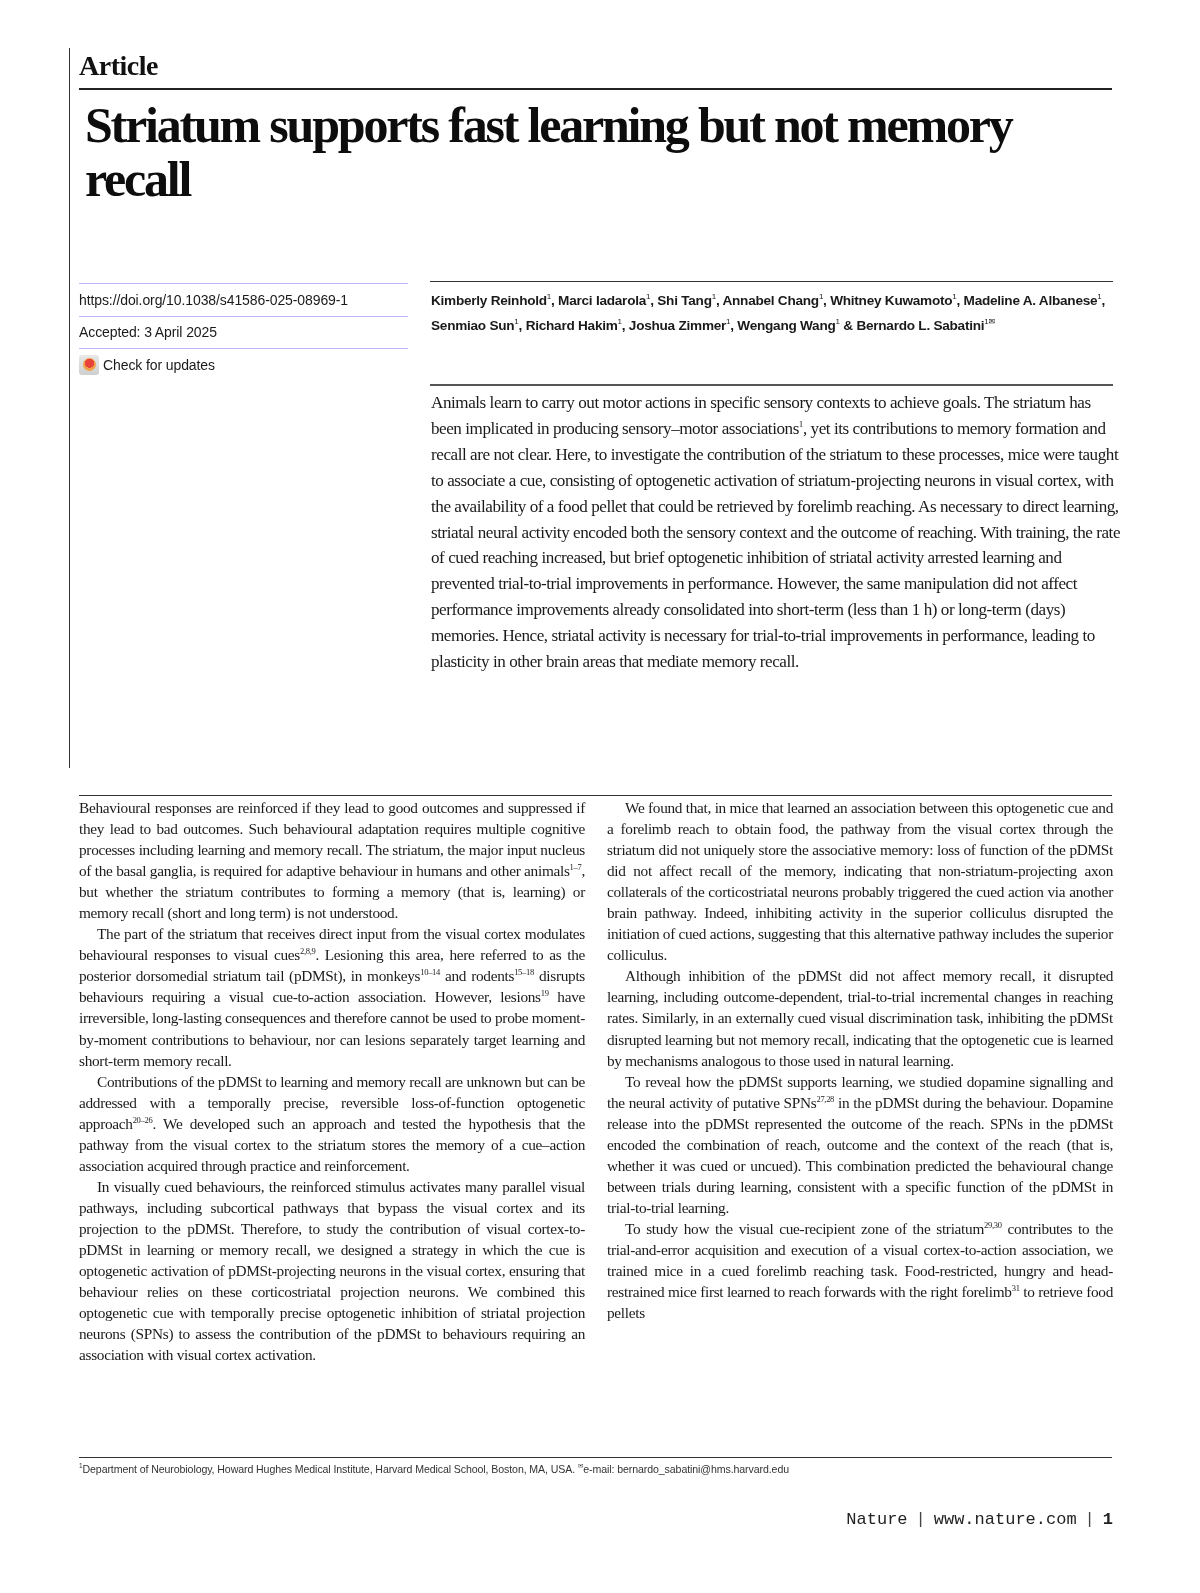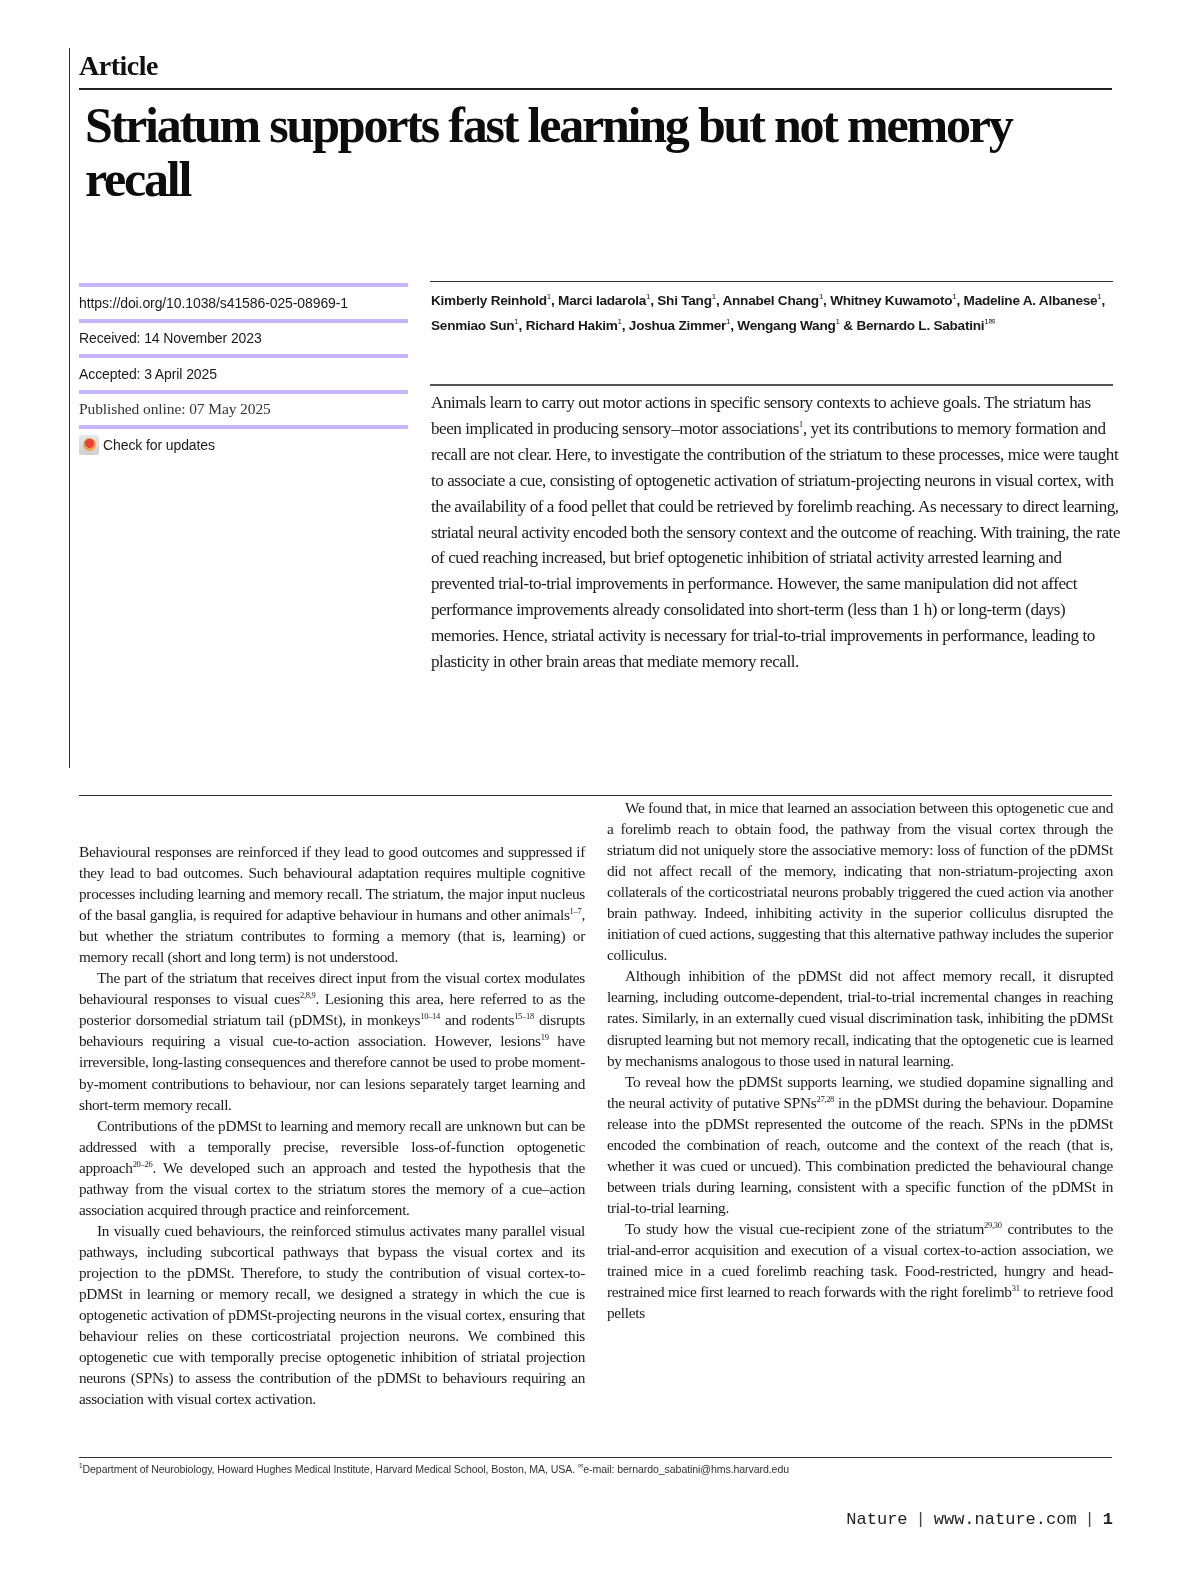--- a/index.html
+++ b/index.html
@@ -6,40 +6,40 @@
   body { width: 1200px; height: 1593px; position: relative; overflow: hidden; color: #1a1a1a; }
   .page { position: absolute; left: 0; top: 0; width: 1200px; height: 1593px; }
 
   .left-rule { position: absolute; left: 69px; top: 48px; width: 1px; height: 720px; background: #333; }
 
   .kind { position: absolute; left: 79px; top: 50px; font-family: "Liberation Serif", serif; font-weight: bold; font-size: 28px; letter-spacing: -0.5px; color: #111; }
   .top-rule { position: absolute; left: 79px; top: 88px; width: 1033px; height: 1.5px; background: #222; }
   .title { position: absolute; left: 77px; top: 90px; width: 1040px; font-family: "Liberation Serif", serif; font-weight: bold; font-size: 50px; line-height: 54px; letter-spacing: -2.2px; color: #0d0d0d; margin: 8px; }
 
   .meta { position: absolute; left: 79px; top: 283px; width: 329px; font-family: "Liberation Sans", sans-serif; }
-  .meta-row { border-top: 4px solid #c4b5fd; height: 31.5px; display: flex; align-items: center; font-size: 14px; color: #1a1a1a; letter-spacing: -0.1px; }
+  .meta-row { border-top: 1px solid #c4b5fd; height: 31.5px; display: flex; align-items: center; font-size: 14px; color: #1a1a1a; letter-spacing: -0.1px; }
   .meta-row.serif { font-family: "Liberation Serif", serif; font-size: 15.5px; color: #333; }
   .meta-row.last { border-bottom: none; text-align: right; }
   .upd-icon { width: 20px; height: 20px; border-radius: 3px; background: linear-gradient(#e8e8e8,#cfcfcf); display: inline-flex; align-items: center; justify-content: center; margin-right: 4px; }
   .upd-icon .dot { width: 13px; height: 13px; border-radius: 50%; background: radial-gradient(circle at 50% 40%, #e8423a 0 45%, #f0a24a 46% 100%); }
 
   .authors-rule { position: absolute; left: 430px; top: 281px; width: 683px; height: 1px; background: #333; }
   .authors { position: absolute; left: 431px; top: 286px; width: 680px; font-family: "Liberation Sans", sans-serif; font-weight: bold; font-size: 13.6px; line-height: 21.5px; color: #1a1a1a; letter-spacing: -0.25px; }
   .authors sup { font-size: 8px; font-weight: normal; }
 
   .abstract-rule { position: absolute; left: 430px; top: 384px; width: 683px; height: 1.5px; background: #555; }
   .abstract { position: absolute; left: 431px; top: 390px; width: 690px; font-family: "Liberation Serif", serif; font-size: 17.1px; line-height: 25.9px; color: #1a1a1a; letter-spacing: -0.45px; margin: 0; }
   .abstract sup { font-size: 9px; line-height: 0; }
 
   .body-rule { position: absolute; left: 79px; top: 795px; width: 1033px; height: 1px; background: #333; }
   .col { position: absolute; top: 797px; font-family: "Liberation Serif", serif; font-size: 15.3px; line-height: 21.05px; color: #1a1a1a; text-align: justify; letter-spacing: -0.3px; }
   .col.left { left: 79px; width: 506px; }
   .col.right { left: 607px; width: 506px; }
   .col p { margin: 0; text-indent: 18px; }
-  .col p.noindent { text-indent: 0; margin-top: 44px; }
+  .col p.noindent { text-indent: 0; }
   .col sup { font-size: 8.5px; line-height: 0; }
 
   .foot-rule { position: absolute; left: 79px; top: 1457px; width: 1033px; height: 1px; background: #333; }
   .footnote { position: absolute; left: 79px; top: 1462px; font-family: "Liberation Sans", sans-serif; font-size: 10.6px; color: #333; letter-spacing: -0.1px; }
   .footnote sup { font-size: 6.5px; }
 
   .pagefoot { position: absolute; right: 87px; top: 1510px; font-family: Liberation Mono, monospace; font-size: 17px; color: #222; }
   .pagefoot .sep { margin: 0 8px; color: #444; }
   .pagefoot .num { font-weight: bold; }
 </style>
@@ -48,23 +48,21 @@
 
 <div class="page">
   <div class="left-rule"></div>
 
   <div class="kind">Article</div>
   <div class="top-rule"></div>
   <h1 class="title">Striatum supports fast learning but not memory recall</h1>
 
   <div class="meta">
     <div class="meta-row">https://doi.org/10.1038/s41586-025-08969-1</div>
-    <div class="meta-row">Received: 14 November 2023</div>
     <div class="meta-row">Accepted: 3 April 2025</div>
-    <div class="meta-row serif">Published online: 07 May 2025</div>
     <div class="meta-row last">
       <span class="upd-icon">
           <span class="dot"></span>
         </span>
       <span>Check for updates</span>
     </div>
   </div>
 
   <div class="authors-rule"></div>
   <div class="authors" id="authors"><span>Kimberly Reinhold</span><sup>1</sup><span>, </span><span>Marci Iadarola</span><sup>1</sup><span>, </span><span>Shi Tang</span><sup>1</sup><span>, </span><span>Annabel Chang</span><sup>1</sup><span>, </span><span>Whitney Kuwamoto</span><sup>1</sup><span>, </span><span>Madeline A. Albanese</span><sup>1</sup><span>, </span><span>Senmiao Sun</span><sup>1</sup><span>, </span><span>Richard Hakim</span><sup>1</sup><span>, </span><span>Joshua Zimmer</span><sup>1</sup><span>, </span><span>Wengang Wang</span><sup>1</sup><span> &amp; </span><span>Bernardo L. Sabatini</span><sup>1✉</sup><span></span></div>

